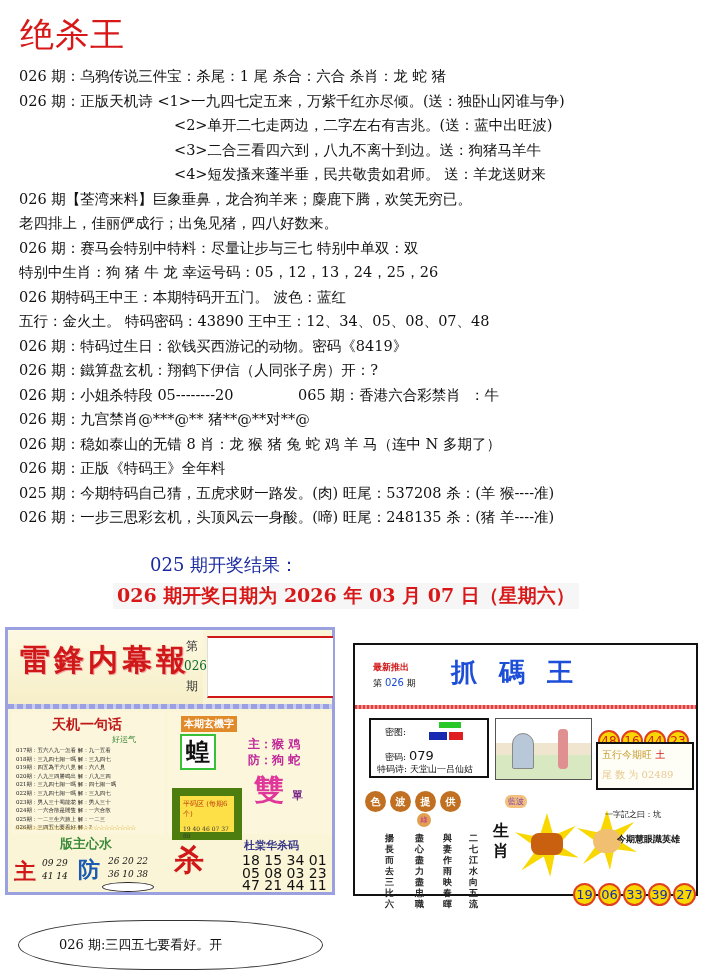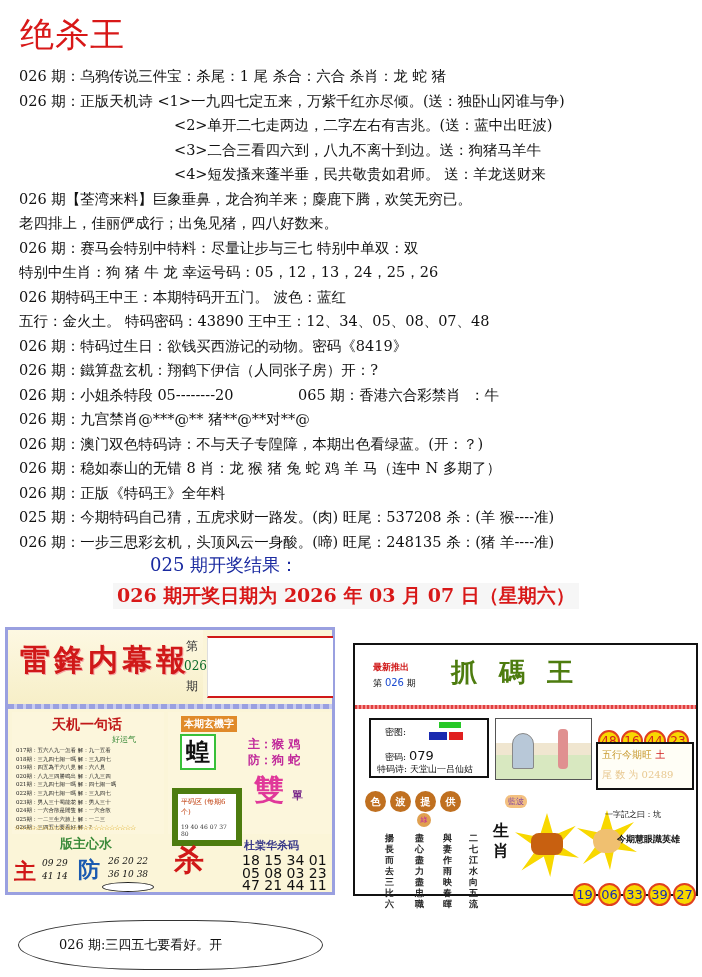--- a/index.html
+++ b/index.html
@@ -30,33 +30,33 @@
   .bz .zn { position: absolute; left: 30px; top: 22px; font-size: 9px; font-style: italic; line-height: 13px; }
   .bz .fang { position: absolute; left: 66px; top: 20px; font-size: 22px; color: #1a5ab0; font-weight: bold; }
   .bz .fn { position: absolute; left: 96px; top: 20px; font-size: 9px; font-style: italic; line-height: 13px; }
   .bz .oval { position: absolute; left: 90px; top: 47px; width: 52px; height: 10px; border: 1.5px solid #222; border-radius: 50%; background: #fff; }
   .mid { position: absolute; left: 160px; top: 82px; width: 164px; height: 122px; background: #fcf6dc; }
   .mid .tag { position: absolute; left: 13px; top: 4px; font-size: 10px; color: #fff; background: #e08a2a; padding: 1px 3px; font-weight: bold; }
   .mid .charbox { position: absolute; left: 12px; top: 22px; width: 36px; height: 36px; border: 2px solid #39c039; background: #fff; font-size: 24px; text-align: center; line-height: 32px; font-weight: bold; }
   .mid .zf { position: absolute; left: 80px; top: 24px; font-size: 12px; color: #c0289a; font-weight: bold; line-height: 16px; }
   .mid .dbl { position: absolute; left: 86px; top: 58px; font-size: 30px; color: #e0389a; font-weight: bold; }
   .mid .dan { position: absolute; left: 124px; top: 76px; font-size: 11px; color: #7a2a8a; font-weight: bold; }
-  .mid .pm { position: absolute; left: 4px; top: 76px; width: 70px; height: 58px; border: 6px solid #4d7c0f; background: #ffffff; font-size: 7px; color: #c04010; padding: 3px; }
+  .mid .pm { position: absolute; left: 4px; top: 76px; width: 70px; height: 52px; border: 8px solid #4d7c0f; background: #fde047; font-size: 7px; color: #c04010; padding: 3px; }
   .mid .pm .nums { margin-top: 6px; color: #333; font-size: 6px; }
   .sha { position: absolute; left: 160px; top: 206px; width: 164px; height: 58px; }
   .sha .glyph { position: absolute; left: 6px; top: 4px; font-size: 30px; color: #d01818; font-weight: bold; }
   .sha .h { position: absolute; left: 76px; top: 2px; font-size: 11px; color: #3a3a8a; font-weight: bold; }
   .sha .nums { position: absolute; left: 74px; top: 18px; font-size: 14px; line-height: 12.5px; font-family: "DejaVu Sans", sans-serif; }
 
   
   .rightpanel { position: absolute; left: 353px; top: 643px; width: 345px; height: 253px; border: 2px solid #111; background: #fff; }
   .rp-top .tag1 { position: absolute; left: 18px; top: 16px; font-size: 9px; color: #d01818; font-weight: bold; }
   .rp-top .tag2 { position: absolute; left: 18px; top: 32px; font-size: 9px; color: #111; }
   .rp-top .tag2 .n { color: #1a4ad0; font-size: 10px; font-family: "DejaVu Sans", sans-serif; }
-  .rp-top .brand { position: absolute; left: 96px; top: 10px; font-size: 26px; color: #4d7c0f; font-weight: bold; letter-spacing: 22px; font-family: Liberation Serif, serif; }
+  .rp-top .brand { position: absolute; left: 96px; top: 10px; font-size: 26px; color: #1d4ed8; font-weight: bold; letter-spacing: 22px; font-family: Liberation Serif, serif; }
   .rp-redline { position: absolute; left: 0; top: 60px; width: 341px; height: 4px; background: repeating-linear-gradient(90deg,#e04040 0 2px,#f59090 2px 4px); }
   .mi { position: absolute; left: 14px; top: 73px; width: 120px; height: 60px; border: 2px solid #111; background: #fff; font-size: 9px; padding: 4px; }
   .mi .lbl1 { position: absolute; left: 14px; top: 6px; }
   .mi .logo { position: absolute; left: 58px; top: 2px; width: 34px; height: 20px; }
   .mi .logo .g { position: absolute; left: 10px; top: 0; width: 22px; height: 6px; background: #28c828; }
   .mi .logo .b { position: absolute; left: 0; top: 10px; width: 18px; height: 8px; background: #1a2ab0; }
   .mi .logo .r { position: absolute; left: 20px; top: 10px; width: 14px; height: 8px; background: #e02020; }
   .mi .lbl2 { position: absolute; left: 14px; top: 28px; }
   .mi .lbl2 .v { font-size: 13px; font-family: "DejaVu Sans", sans-serif; }
   .mi .lbl3 { position: absolute; left: 6px; top: 43px; }
@@ -101,21 +101,20 @@
   <div class="line">026 期【荃湾来料】巨象垂鼻，龙合狗羊来；麋鹿下腾，欢笑无穷已。</div>
   <div class="line">老四排上，佳丽俨成行；出兔见猪，四八好数来。</div>
   <div class="line">026 期：赛马会特别中特料：尽量让步与三七  特别中单双：双</div>
   <div class="line">特别中生肖：狗  猪  牛  龙  幸运号码：05，12，13，24，25，26</div>
   <div class="line">026 期特码王中王：本期特码开五门。  波色：蓝红</div>
   <div class="line">五行：金火土。  特码密码：43890  王中王：12、34、05、08、07、48</div>
   <div class="line">026 期：特码过生日：欲钱买西游记的动物。密码《8419》</div>
   <div class="line">026 期：鐵算盘玄机：翔鹤下伊信（人同张子房）开：?</div>
   <div class="line" style="white-space:pre">026 期：小姐杀特段 05--------20              065 期：香港六合彩禁肖  ：牛</div>
   <div class="line">026 期：九宫禁肖@***@**  猪**@**对**@</div>
-  <div class="line">026 期：澳门双色特码诗：不与天子专隍障，本期出色看绿蓝。(开：？)</div>
   <div class="line">026 期：稳如泰山的无错 8 肖：龙  猴  猪  兔  蛇  鸡  羊  马（连中 N 多期了）</div>
   <div class="line">026 期：正版《特码王》全年料</div>
   <div class="line">025 期：今期特码自己猜，五虎求财一路发。(肉) 旺尾：537208 杀：(羊    猴----准)</div>
   <div class="line">026 期：一步三思彩玄机，头顶风云一身酸。(啼) 旺尾：248135 杀：(猪    羊----准)</div>
 </div>
 
 <div class="result">025 期开奖结果：</div>
 <div class="drawdate">026 期开奖日期为  2026 年  03 月 07 日（星期六）</div>
 
 <div class="leftpanel">

